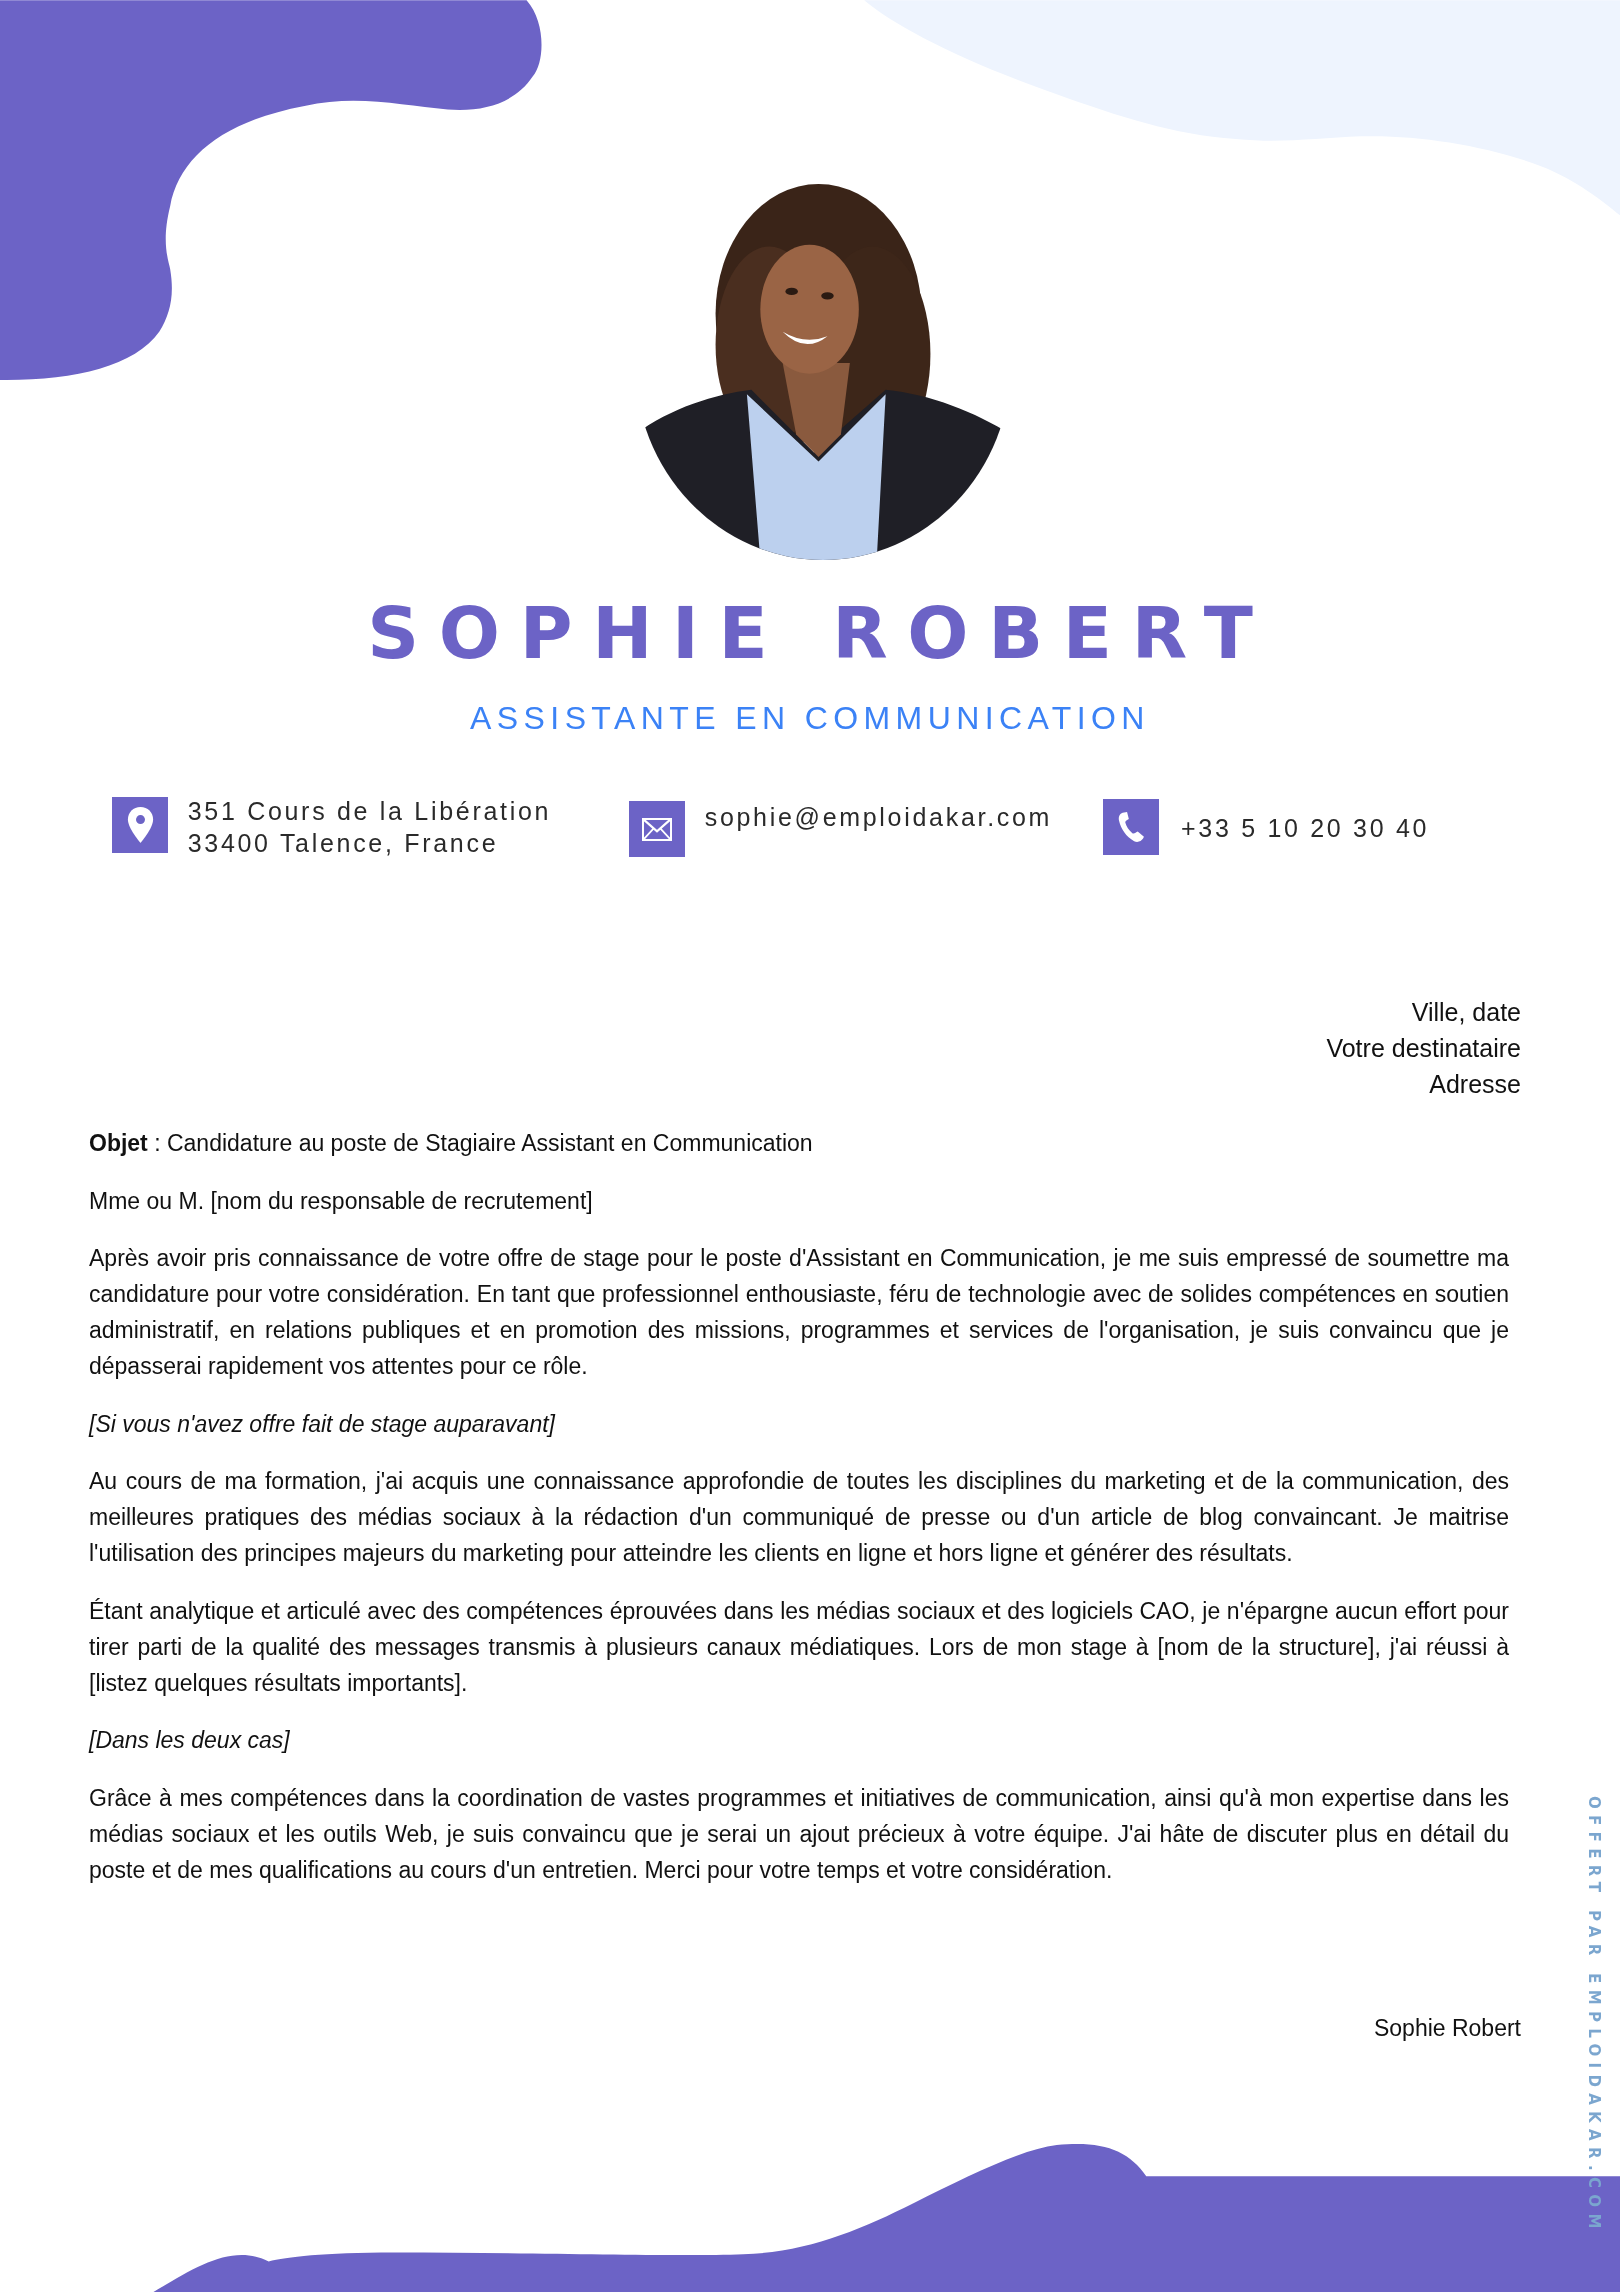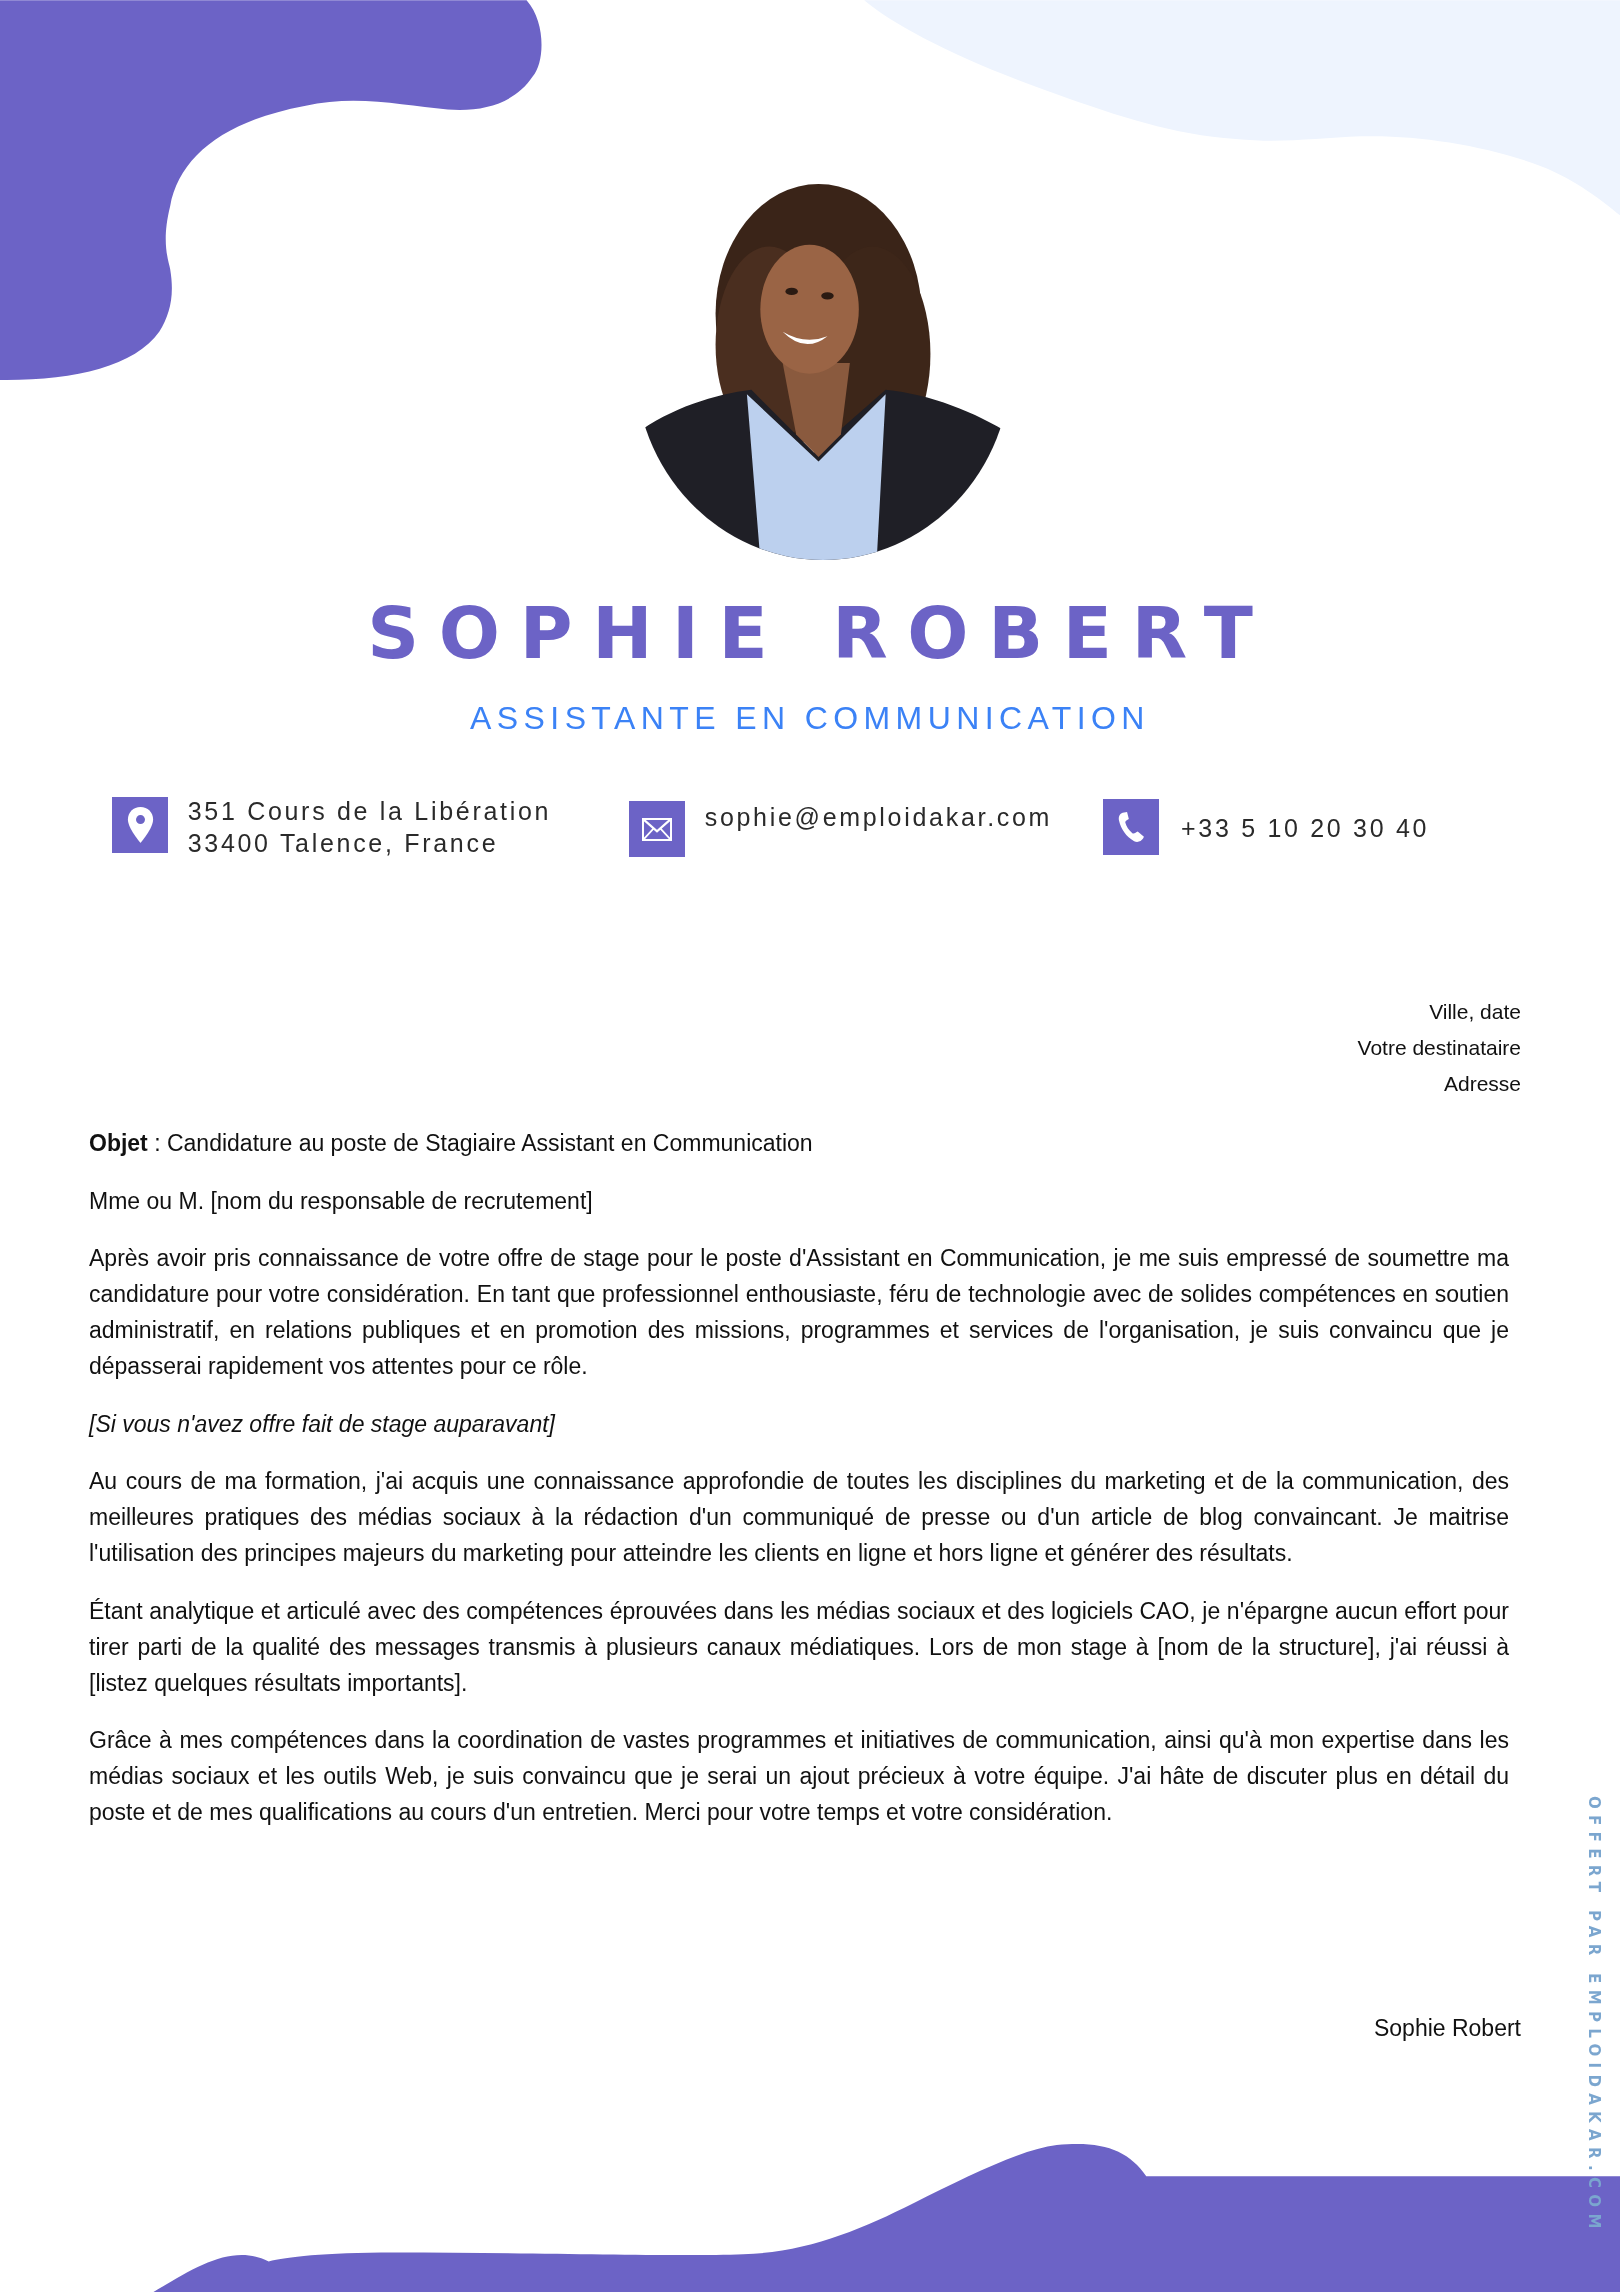--- a/index.html
+++ b/index.html
@@ -5,21 +5,21 @@
   html, body { margin:0; padding:0; }
   body { width:1620px; height:2293px; position:relative; overflow:hidden; background:#ffffff; font-family:"Liberation Sans", sans-serif; color:#1a1a1a; }
   .blob { position:absolute; left:0; top:0; }
   .photo-wrap { position:absolute; left:622px; top:112px; width:394px; height:448px; }
   .photo-circle { position:absolute; left:13.4px; top:54px; width:376px; height:394px; border-radius:50%; overflow:hidden; background:#ffffff; }
   .name { position:absolute; left:0; width:1620px; top:591px; text-align:center; font-family:"DejaVu Sans", sans-serif; font-weight:bold; font-size:72px; letter-spacing:19.7px; color:#6c63c6; padding-left:19.7px; box-sizing:border-box; }
   .title { position:absolute; left:0; width:1620px; top:700px; text-align:center; font-family:"Liberation Sans", sans-serif; font-size:32px; letter-spacing:5.4px; color:#3b82f6; }
   .contact { position:absolute; display:flex; align-items:flex-start; }
   .icon-box { width:56px; height:56px; background:#6c63c6; display:flex; align-items:center; justify-content:center; flex:0 0 auto; }
   .contact-text { font-family:"Liberation Sans", sans-serif; font-size:25px; letter-spacing:2.7px; color:#2a2a2a; line-height:32px; }
-  .recipient { position:absolute; right:99px; top:994px; text-align:right; font-size:21px; line-height:36px; color:#111; }
+  .recipient { position:absolute; right:99px; top:994px; text-align:right; font-size:25px; line-height:36px; color:#111; }
   .letter { position:absolute; left:89px; width:1420px; top:1125px; font-size:23px; line-height:36px; color:#111; font-family:"Liberation Sans", sans-serif; }
   .letter p { margin:0 0 21.5px 0; text-align:justify; }
   .letter p.single { text-align:left; }
   .letter .italic { font-style:italic; }
   .letter .bold { font-weight:bold; }
   .signature { position:absolute; right:99px; top:2015px; font-size:23px; color:#111; }
   .watermark { position:absolute; left:1585px; top:1796px; writing-mode:vertical-rl; font-family:"DejaVu Sans", sans-serif; font-weight:bold; font-size:15px; letter-spacing:6.3px; color:#7ba6cf; }
 </style>
 </head>
 <body>
@@ -104,19 +104,20 @@
   <div>Adresse</div>
 </div>
 
 <div class="letter">
   <p class="single"><span class="bold">Objet</span><span> : Candidature au poste de Stagiaire Assistant en Communication</span></p>
   <p class="single">Mme ou M. [nom du responsable de recrutement]</p>
   <p>Après avoir pris connaissance de votre offre de stage pour le poste d'Assistant en Communication, je me suis empressé de soumettre ma candidature pour votre considération. En tant que professionnel enthousiaste, féru de technologie avec de solides compétences en soutien administratif, en relations publiques et en promotion des missions, programmes et services de l'organisation, je suis convaincu que je dépasserai rapidement vos attentes pour ce rôle.</p>
   <p class="single italic">[Si vous n'avez offre fait de stage auparavant]</p>
   <p>Au cours de ma formation, j'ai acquis une connaissance approfondie de toutes les disciplines du marketing et de la communication, des meilleures pratiques des médias sociaux à la rédaction d'un communiqué de presse ou d'un article de blog convaincant. Je maitrise l'utilisation des principes majeurs du marketing pour atteindre les clients en ligne et hors ligne et générer des résultats.</p>
   <p>Étant analytique et articulé avec des compétences éprouvées dans les médias sociaux et des logiciels CAO, je n'épargne aucun effort pour tirer parti de la qualité des messages transmis à plusieurs canaux médiatiques. Lors de mon stage à [nom de la structure], j'ai réussi à [listez quelques résultats importants].</p>
+  <p class="single italic">[Dans les deux cas]</p>
   <p>Grâce à mes compétences dans la coordination de vastes programmes et initiatives de communication, ainsi qu'à mon expertise dans les médias sociaux et les outils Web, je suis convaincu que je serai un ajout précieux à votre équipe. J'ai hâte de discuter plus en détail du poste et de mes qualifications au cours d'un entretien. Merci pour votre temps et votre considération.</p>
 </div>
 
 <div class="signature">Sophie Robert</div>
 
 <div class="watermark">OFFERT PAR EMPLOIDAKAR.COM</div>
 
 
 </body></html>

